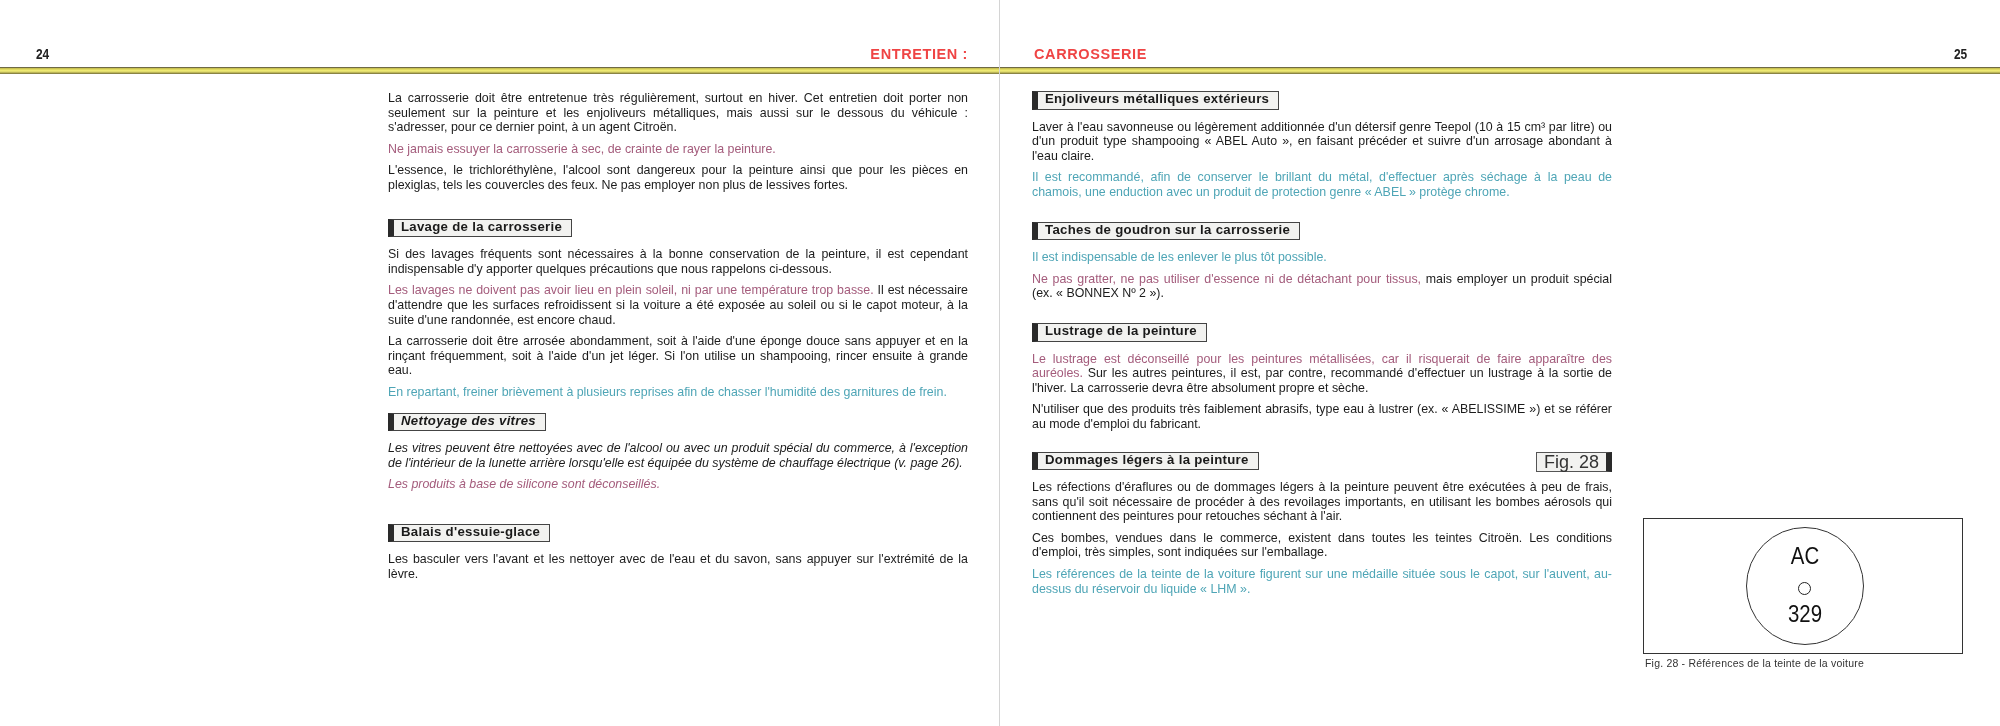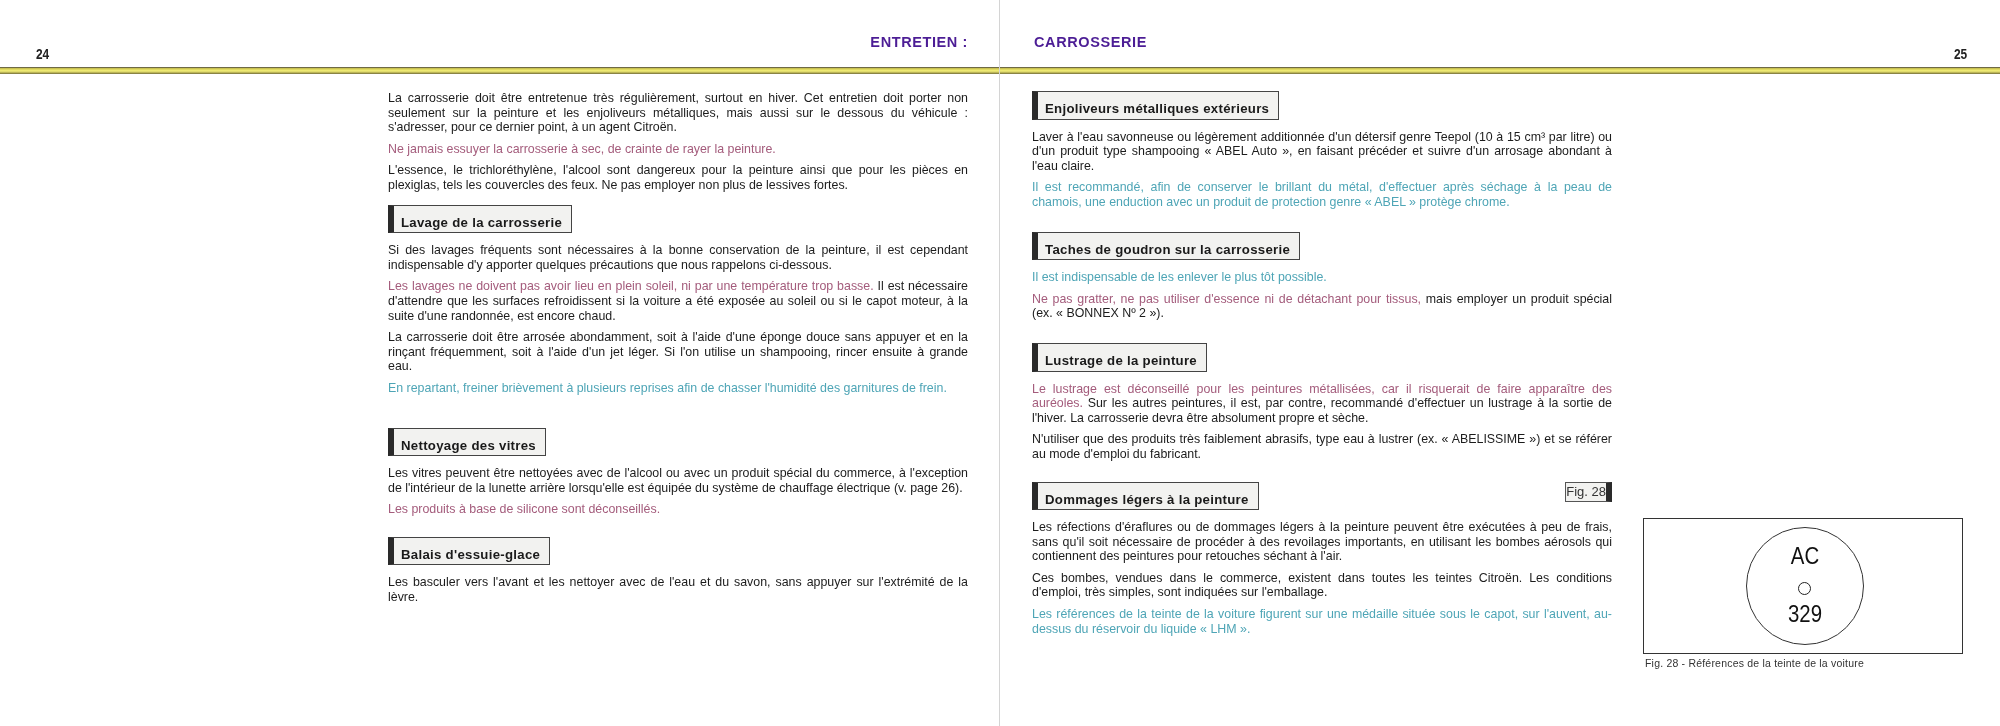--- a/index.html
+++ b/index.html
@@ -15,46 +15,46 @@
     .gutter {
       position: absolute; left: 999px; top: 0; width: 1px; height: 726px;
       background: #d4d4d4;
     }
     .page-num {
       position: absolute; top: 46px; font-size: 14px; font-weight: bold;
       font-family: "Liberation Sans", sans-serif; color: #222;
       transform: scaleX(0.85); transform-origin: left top;
     }
     .running-head {
-      position: absolute; top: 34px; font-size: 14.5px; font-weight: bold;
-      letter-spacing: 0.6px; color: #4c1d95;
+      position: absolute; top: 46px; font-size: 14.5px; font-weight: bold;
+      letter-spacing: 0.6px; color: #ef4444;
     }
     .rule {
       position: absolute; top: 67px; height: 7px;
       background: linear-gradient(to bottom, #6f6a45 0, #6f6a45 1px, #bfb64a 1px, #e9e46a 3px, #f3ef7a 4px, #a9a24a 6px, #6a6640 7px);
     }
     .col { position: absolute; font-size: 12.4px; line-height: 14.6px; }
     .col-left { left: 388px; top: 91px; width: 580px; }
     .col-right { left: 1032px; top: 91px; width: 580px; }
     p { margin: 0 0 7px 0; text-align: justify; }
     .mauve { color: #a45c7c; }
     .teal { color: #4ea5b6; }
     .section { margin-top: 18px; }
     .section:first-child { margin-top: 0; }
     .heading {
       display: inline-block; position: relative;
       border: 1px solid #444; border-left: 6px solid #2a2a2a;
-      background: #f2f2f0; padding: 10px 9px 2px 7px;
+      background: #f2f2f0; padding: 0 9px 2px 7px;
       font-weight: bold; font-size: 13.2px; letter-spacing: 0.3px; color: #1a1a1a;
       margin-bottom: 10px;
     }
     .heading-row { display: flex; justify-content: space-between; align-items: flex-start; }
     .fig-tag {
       display: inline-block; border: 1px solid #555; border-right: 6px solid #2a2a2a;
-      background: #f2f2f0; padding: 2px 0; font-size: 13px; color: #333;
+      background: #f2f2f0; padding: 2px 7px; font-size: 18px; color: #333;
     }
     .figure {
       position: absolute; left: 1643px; top: 518px; width: 318px; height: 134px;
       border: 1px solid #333; background: #fff;
     }
     .medal {
       position: absolute; left: 102px; top: 8px; width: 116px; height: 116px;
       border: 1px solid #333; border-radius: 50%;
     }
     .medal-top {
@@ -82,35 +82,35 @@
   <div class="running-head" style="right:32px;">ENTRETIEN :</div>
   <div class="rule" style="left:0; width:1000px;"></div>
 
   <div class="col col-left">
     <div>
       <p>La carrosserie doit être entretenue très régulièrement, surtout en hiver. Cet entretien doit porter non seulement sur la peinture et les enjoliveurs métalliques, mais aussi sur le dessous du véhicule : s'adresser, pour ce dernier point, à un agent Citroën.</p>
       <p class="mauve">Ne jamais essuyer la carrosserie à sec, de crainte de rayer la peinture.</p>
       <p>L'essence, le trichloréthylène, l'alcool sont dangereux pour la peinture ainsi que pour les pièces en plexiglas, tels les couvercles des feux. Ne pas employer non plus de lessives fortes.</p>
     </div>
 
-    <div class="section" style="margin-top:12px;">
+    <div class="section" style="margin-top:26px;">
       <div class="heading">Lavage de la carrosserie</div>
       <p>Si des lavages fréquents sont nécessaires à la bonne conservation de la peinture, il est cependant indispensable d'y apporter quelques précautions que nous rappelons ci-dessous.</p>
       <p><span class="mauve">Les lavages ne doivent pas avoir lieu en plein soleil, ni par une température trop basse.</span><span> Il est nécessaire d'attendre que les surfaces refroidissent si la voiture a été exposée au soleil ou si le capot moteur, à la suite d'une randonnée, est encore chaud.</span></p>
       <p>La carrosserie doit être arrosée abondamment, soit à l'aide d'une éponge douce sans appuyer et en la rinçant fréquemment, soit à l'aide d'un jet léger. Si l'on utilise un shampooing, rincer ensuite à grande eau.</p>
       <p class="teal">En repartant, freiner brièvement à plusieurs reprises afin de chasser l'humidité des garnitures de frein.</p>
     </div>
 
-    <div class="section" style="margin-top:32px;">
+    <div class="section" style="margin-top:13px;font-style:italic;">
       <div class="heading">Nettoyage des vitres</div>
       <p>Les vitres peuvent être nettoyées avec de l'alcool ou avec un produit spécial du commerce, à l'exception de l'intérieur de la lunette arrière lorsqu'elle est équipée du système de chauffage électrique (v. page 26).</p>
       <p class="mauve">Les produits à base de silicone sont déconseillés.</p>
     </div>
 
-    <div class="section" style="margin-top:20px;">
+    <div class="section" style="margin-top:32px;">
       <div class="heading">Balais d'essuie-glace</div>
       <p>Les basculer vers l'avant et les nettoyer avec de l'eau et du savon, sans appuyer sur l'extrémité de la lèvre.</p>
     </div>
   </div>
 </div>
 
 <div class="gutter"></div>
 
 <div class="page page-right">
   <div class="running-head" style="left:34px;">CARROSSERIE</div>

